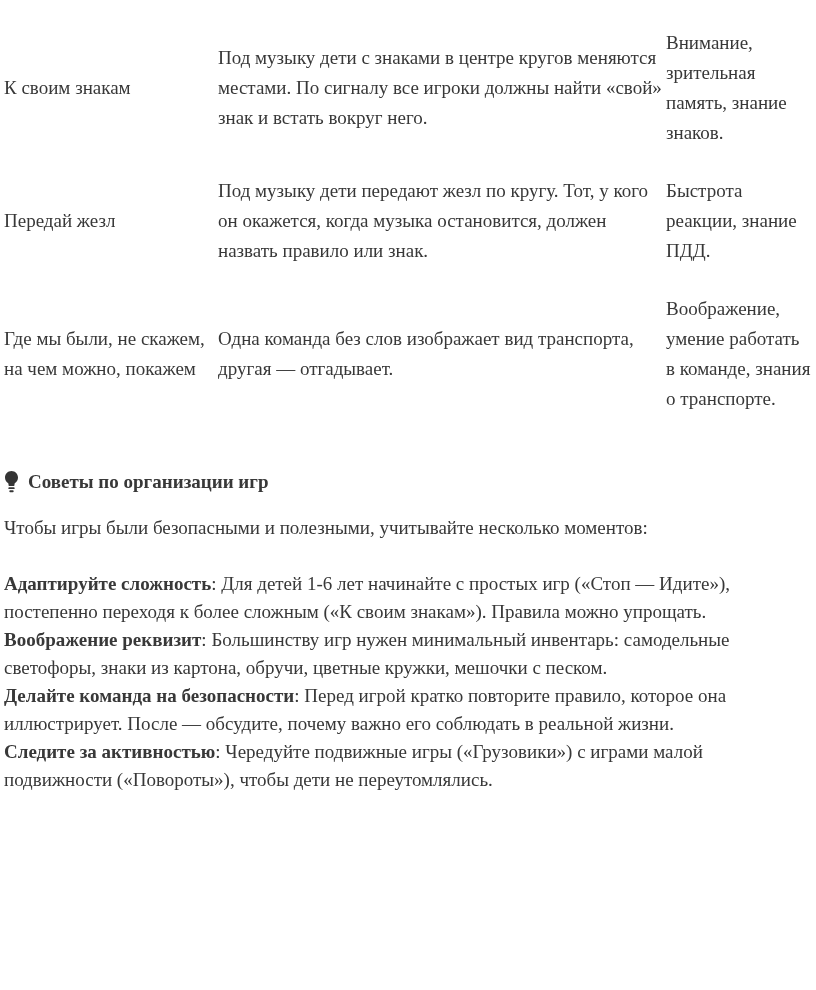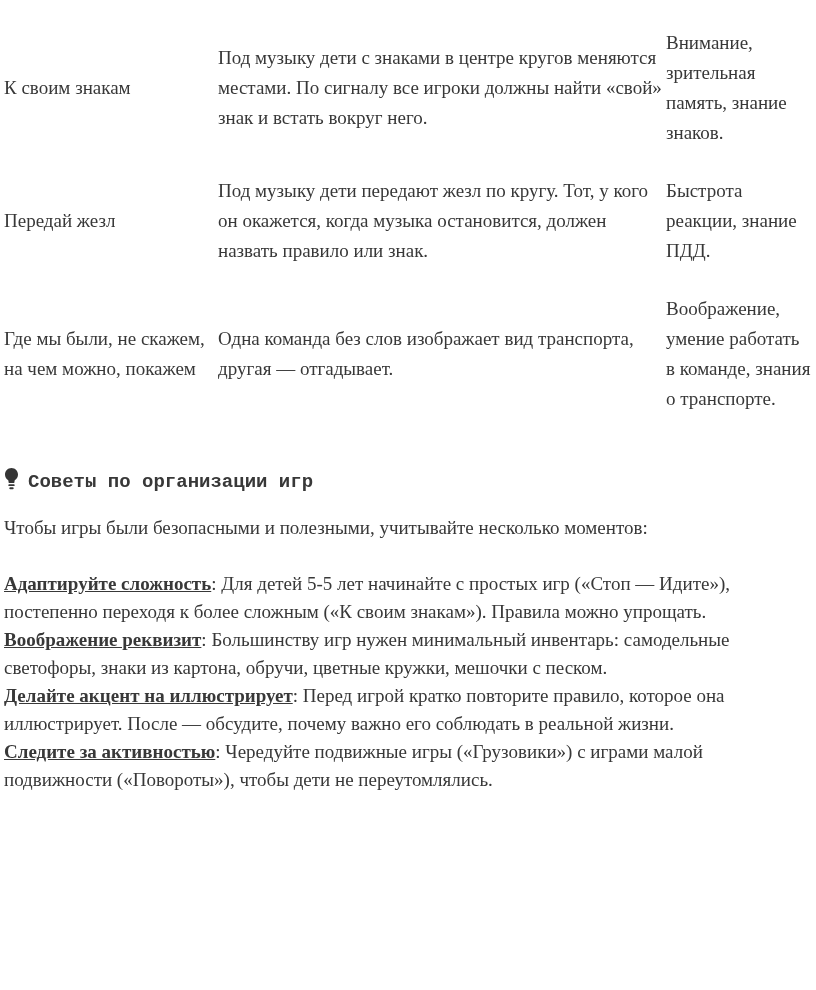--- a/index.html
+++ b/index.html
@@ -46,38 +46,37 @@
     width: 146px;
   }
 
   
   .tips-heading {
     margin: 40px 0 0 0;
     font-size: 19px;
     font-weight: bold;
     line-height: 28px;
     display: flex;
-    align-items: flex-start;
+    align-items: center;
     gap: 9px;
-    font-family: Liberation Mono, monospace;
   }
   .tips-heading .bulb {
     flex: 0 0 auto;
     display: inline-flex;
   }
   .tips-heading .bulb svg { display: block; }
   .tips-intro {
     margin: 18px 0 28px 0;
     line-height: 28px;
   }
   p.tip {
     margin: 0;
     line-height: 28px;
   }
-  p.tip strong { font-weight: bold; text-decoration: underline; }
+  p.tip strong { font-weight: bold; }
 </style>
 </head>
 <body>
 
 <div class="page">
 
   <table class="games">
     <tbody>
       <tr>
         <td class="col-name">К своим знакам</td>
@@ -103,18 +102,18 @@
         <path fill="#353535" d="M7.5 0C3.9 0 1 2.92 1 6.52c0 2.3 1.17 4.32 2.95 5.48.35.23.55.5.55.92V14c0 .55.45 1 1 1h4c.55 0 1-.45 1-1v-1.08c0-.42.2-.69.55-.92C12.83 10.84 14 8.82 14 6.52 14 2.92 11.1 0 7.5 0z"></path>
         <rect fill="#353535" x="4.3" y="16.2" width="6.4" height="1.9" rx="0.95"></rect>
         <rect fill="#353535" x="5.3" y="19.3" width="4.4" height="1.9" rx="0.95"></rect>
       </svg>
     </span>
     <span>Советы по организации игр</span>
   </h2>
 
   <p class="tips-intro">Чтобы игры были безопасными и полезными, учитывайте несколько моментов:</p>
 
-  <p class="tip"><strong>Адаптируйте сложность</strong><span>: Для детей 5-5 лет начинайте с простых игр («Стоп — Идите»), постепенно переходя к более сложным («К своим знакам»). Правила можно упрощать.</span></p>
+  <p class="tip"><strong>Адаптируйте сложность</strong><span>: Для детей 1-6 лет начинайте с простых игр («Стоп — Идите»), постепенно переходя к более сложным («К своим знакам»). Правила можно упрощать.</span></p>
   <p class="tip"><strong>Воображение реквизит</strong><span>: Большинству игр нужен минимальный инвентарь: самодельные светофоры, знаки из картона, обручи, цветные кружки, мешочки с песком.</span></p>
-  <p class="tip"><strong>Делайте акцент на иллюстрирует</strong><span>: Перед игрой кратко повторите правило, которое она иллюстрирует. После — обсудите, почему важно его соблюдать в реальной жизни.</span></p>
+  <p class="tip"><strong>Делайте команда на безопасности</strong><span>: Перед игрой кратко повторите правило, которое она иллюстрирует. После — обсудите, почему важно его соблюдать в реальной жизни.</span></p>
   <p class="tip"><strong>Следите за активностью</strong><span>: Чередуйте подвижные игры («Грузовики») с играми малой подвижности («Повороты»), чтобы дети не переутомлялись.</span></p>
 
 </div>
 
 </body></html>

